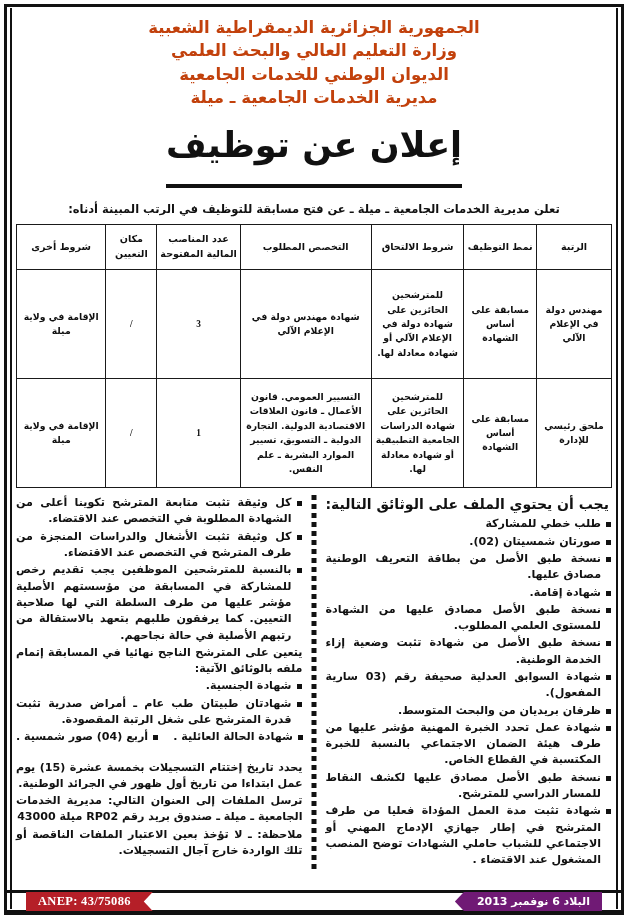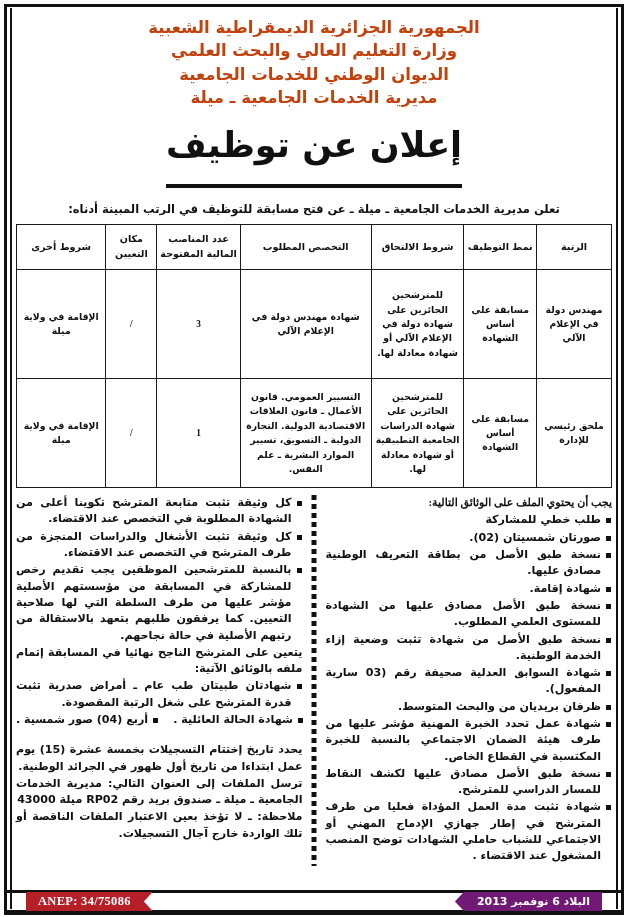--- a/index.html
+++ b/index.html
@@ -155,26 +155,25 @@
     left: 50%;
     transform: translateX(-50%);
     width: 5px;
     background-image:
       linear-gradient(to bottom, #111111 55%, rgba(255,255,255,0) 55%);
     background-size: 5px 9px;
     background-repeat: repeat-y;
   }
 
   .col-title {
-    font-size: 11px;
-    font-weight: bold;
-    text-align: right;
+    font-size: 14px;
+    font-weight: bold;
+    text-align: left;
     margin-bottom: 3px;
     line-height: 1.3;
-    font-family: Liberation Serif, serif;
   }
   ul.doclist {
     list-style: none;
     margin: 0;
     padding: 0;
   }
   ul.doclist li {
     position: relative;
     font-size: 11.1px;
     font-weight: bold;
@@ -369,36 +368,37 @@
       <div class="divider">
         <div class="dots"></div>
       </div>
 
       <div class="col col-left">
         <ul class="doclist">
           <li>كل وثيقة تثبت متابعة المترشح تكوينا أعلى من الشهادة المطلوبة في التخصص عند الاقتضاء.</li>
           <li>كل وثيقة تثبت الأشغال والدراسات المنجزة من طرف المترشح في التخصص عند الاقتضاء.</li>
           <li>بالنسبة للمترشحين الموظفين يجب تقديم رخص للمشاركة في المسابقة من مؤسستهم الأصلية مؤشر عليها من طرف السلطة التي لها صلاحية التعيين. كما يرفقون طلبهم بتعهد بالاستقالة من رتبهم الأصلية في حالة نجاحهم.</li>
           <li class="nobullet">يتعين على المترشح الناجح نهائيا في المسابقة إتمام ملفه بالوثائق الآتية:</li>
+          <li>شهادة الجنسية.</li>
           <li>شهادتان طبيتان طب عام ـ أمراض صدرية تثبت قدرة المترشح على شغل الرتبة المقصودة.</li>
         </ul>
         <div class="pair-row">
           <span class="pair-item">أربع (04) صور شمسية .</span>
           <span class="pair-item">شهادة الحالة العائلية .</span>
         </div>
         <ul class="doclist">
           <li class="nobullet">يحدد تاريخ إختتام التسجيلات بخمسة عشرة (15) يوم عمل ابتداءا من تاريخ أول ظهور في الجرائد الوطنية.</li>
           <li class="nobullet">ترسل الملفات إلى العنوان التالي: مديرية الخدمات الجامعية ـ ميلة ـ صندوق بريد رقم RP02 ميلة 43000</li>
           <li class="nobullet">ملاحظة: ـ لا تؤخذ بعين الاعتبار الملفات الناقصة أو تلك الواردة خارج آجال التسجيلات.</li>
         </ul>
       </div>
 
     </div>
   </div>
 
   <div class="footer">
     <div class="footer-rule"></div>
     <div class="footer-rule-2"></div>
-    <div class="ribbon left" style="background: rgb(181, 31, 40);">ANEP: 34/75086</div>
+    <div class="ribbon left" style="background: rgb(181, 31, 40);">ANEP: 43/75086</div>
     <div class="ribbon right" style="background: #701a75;">البلاد 6 نوفمبر 2013</div>
   </div>
 
 </div>
 
 </body></html>

